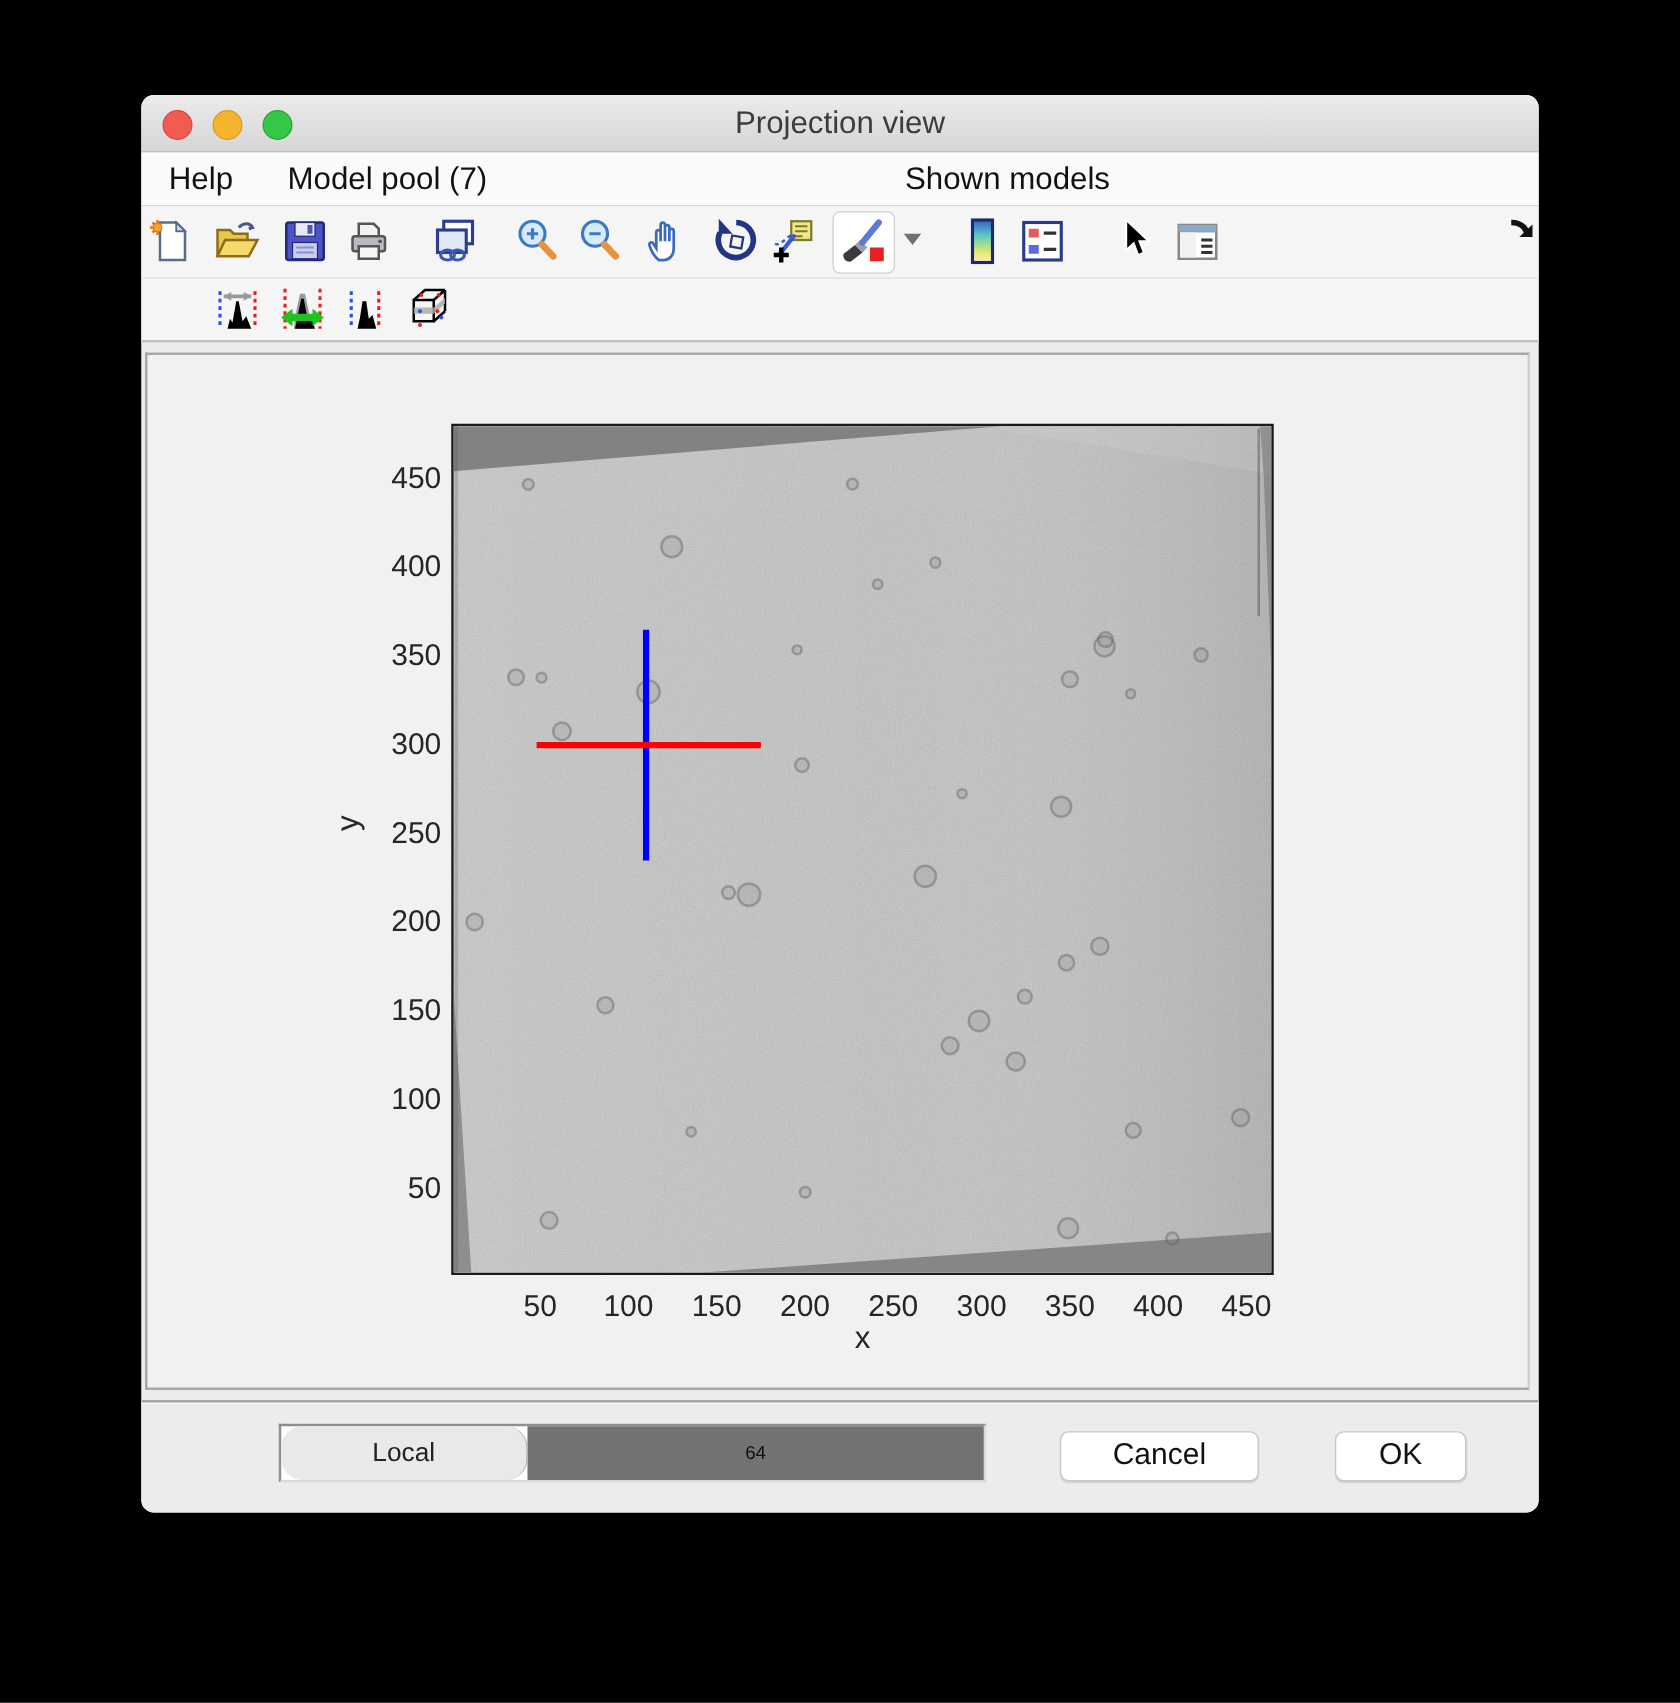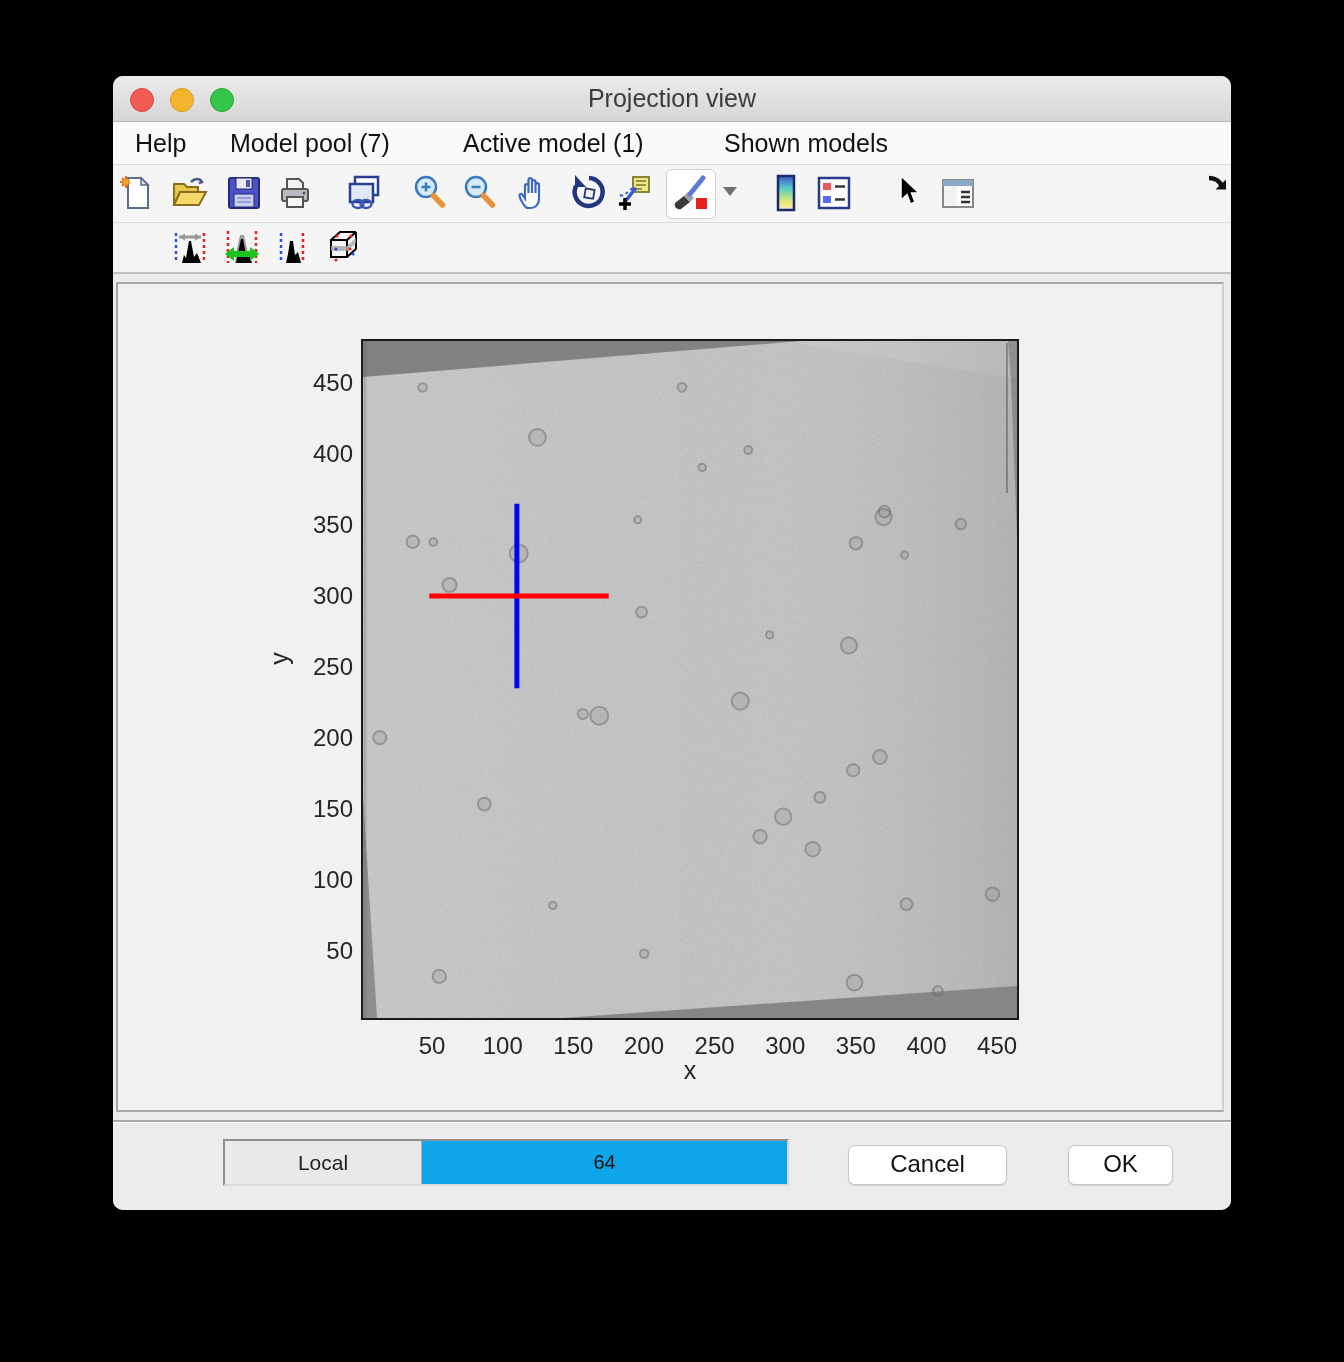--- a/index.html
+++ b/index.html
@@ -46,22 +46,22 @@
   .ytick{width:92px;text-align:right;left:148px;}
   .axislabel{position:absolute;font-size:25px;color:#262626;}
   .xlabel{left:542px;top:980px;width:70px;text-align:center;}
   .ylabel{left:160px;top:568px;transform:rotate(-90deg);}
   
   .footer{position:absolute;left:0;top:1044px;width:100%;height:90px;background:#ececec;
     border-top:2px solid #a8a8a8;box-shadow:inset 0 1px 0 #fff;}
   .modegroup{position:absolute;left:110px;top:17px;width:566px;height:47px;display:flex;
     border:2px solid;border-color:#8f8f8f #d9d9d9 #d9d9d9 #8f8f8f;box-sizing:border-box;background:#fff;}
   .modebtn{width:196px;background:#e9e9e9;border-right:1px solid #b5b5b5;text-align:center;
-    line-height:43px;font-size:21px;color:#222;}
-  .modefield{flex:1;border:none;outline:none;background:#0ea5e9;text-align:center;font-size:20px;color:#111;
+    line-height:43px;font-size:21px;color:#222;border-radius:17px;}
+  .modefield{flex:1;border:none;outline:none;background:#737373;text-align:center;font-size:15px;color:#111;
     font-family:"Liberation Sans","DejaVu Sans",sans-serif;}
   .btn{position:absolute;top:23px;height:38px;background:#fff;border:1px solid #c6c6c6;border-radius:7px;
     font-size:24px;font-weight:normal;color:#111;text-align:center;line-height:36px;
     box-shadow:0 1px 1px rgba(0,0,0,.12);}
   .cancel{left:735px;width:157px;}
   .ok{left:955px;width:103px;}
 </style>
 </head>
 <body>
 
@@ -70,21 +70,20 @@
   <div class="titlebar">
     <span class="tl red"></span>
     <span class="tl yellow"></span>
     <span class="tl green"></span>
     <div class="title">Projection view</div>
   </div>
 
   <div class="menubar">
     <span class="menuitem mi0">Help</span>
     <span class="menuitem mi1">Model pool (7)</span>
-    <span class="menuitem mi2">Active model (1)</span>
     <span class="menuitem mi3">Shown models</span>
   </div>
 
   <div class="toolbar1">
     <span class="ticon" style="left:4px">
       <svg viewBox="0 0 40 40">
           <path d="M9 3v12M3 9h12M5 5l8 8M13 5L5 13" stroke="#e07820" stroke-width="2"></path>
           <path d="M11 5h13l7 7v23H11z" fill="#fff" stroke="#5a6b8c" stroke-width="2"></path>
           <path d="M24 5l7 7h-7z" fill="#dfe6f0" stroke="#5a6b8c" stroke-width="1.5"></path>
           <circle cx="9" cy="9" r="3.5" fill="#f4a429" stroke="#e07820"></circle>

